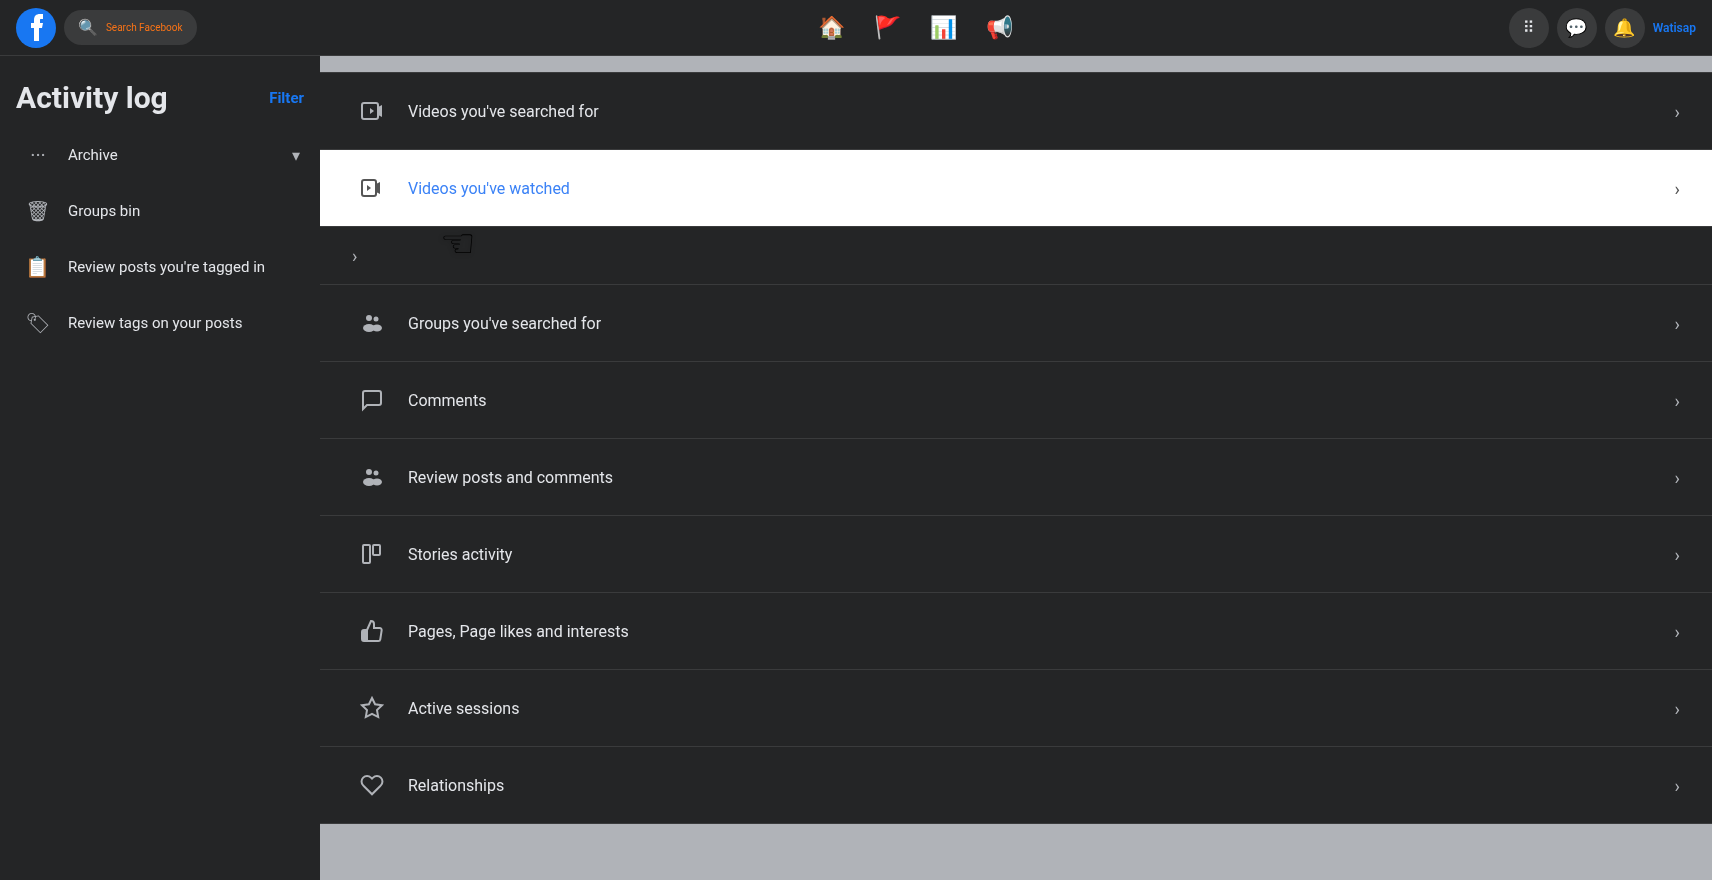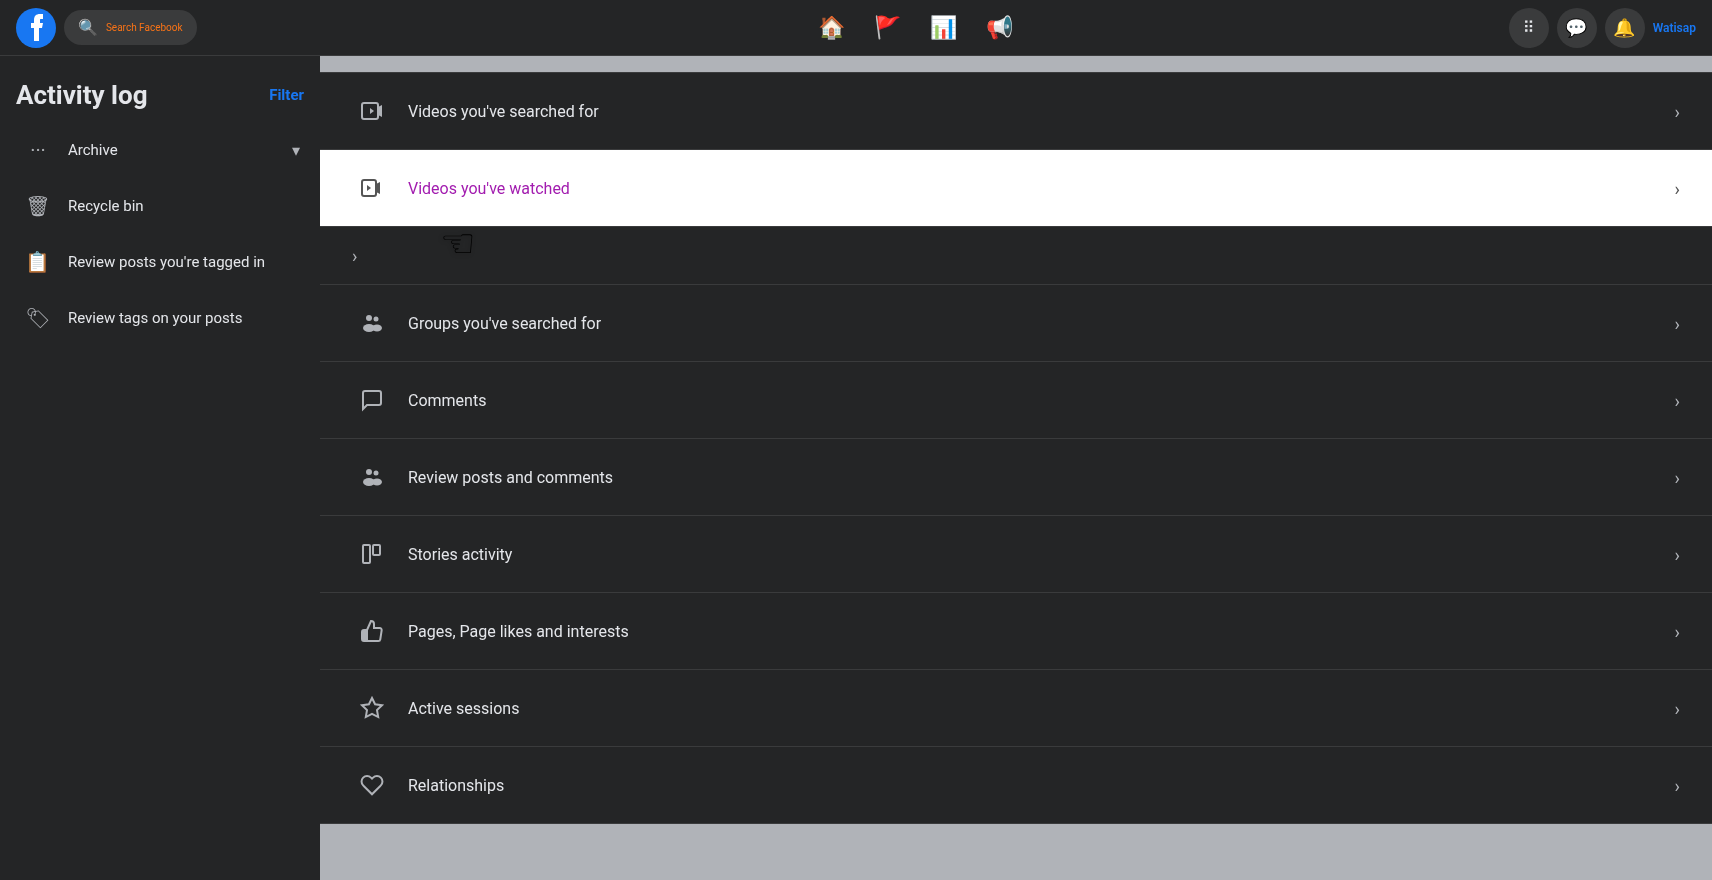--- a/index.html
+++ b/index.html
@@ -106,21 +106,21 @@
       flex-shrink: 0;
       padding: 16px 8px;
     }
     .sidebar-title-row {
       display: flex;
       align-items: center;
       justify-content: space-between;
       padding: 8px 8px 12px 8px;
     }
     .sidebar-title {
-      font-size: 26px;
+      font-size: 30px;
       font-weight: 700;
       color: #e4e6ea;
     }
     .filter-btn {
       color: #1877f2;
       font-size: 15px;
       cursor: pointer;
       font-weight: 700;
     }
     .sidebar-item {
@@ -207,21 +207,21 @@
     }
     .menu-item.highlighted .menu-item-icon {
       color: #555;
     }
     .menu-item-label {
       font-size: 16px;
       color: #e4e6ea;
       font-weight: 400;
     }
     .menu-item.highlighted .menu-item-label {
-      color: #a21caf;
+      color: #3b82f6;
     }
     .menu-item-chevron {
       color: #b0b3b8;
       font-size: 18px;
     }
     .menu-item.highlighted .menu-item-chevron {
       color: #555;
     }
 
     
@@ -280,21 +280,21 @@
     <div class="sidebar-item-archive">
       <div class="archive-left">
         <div class="sidebar-item-icon">···</div>
         <span>Archive</span>
       </div>
       <span class="chevron-down">▾</span>
     </div>
 
     <div class="sidebar-item">
       <div class="sidebar-item-icon">🗑</div>
-      <span>Recycle bin</span>
+      <span>Groups bin</span>
     </div>
 
     <div class="sidebar-item">
       <div class="sidebar-item-icon">📋</div>
       <span>Review posts you're tagged in</span>
     </div>
 
     <div class="sidebar-item">
       <div class="sidebar-item-icon">🏷</div>
       <span>Review tags on your posts</span>

